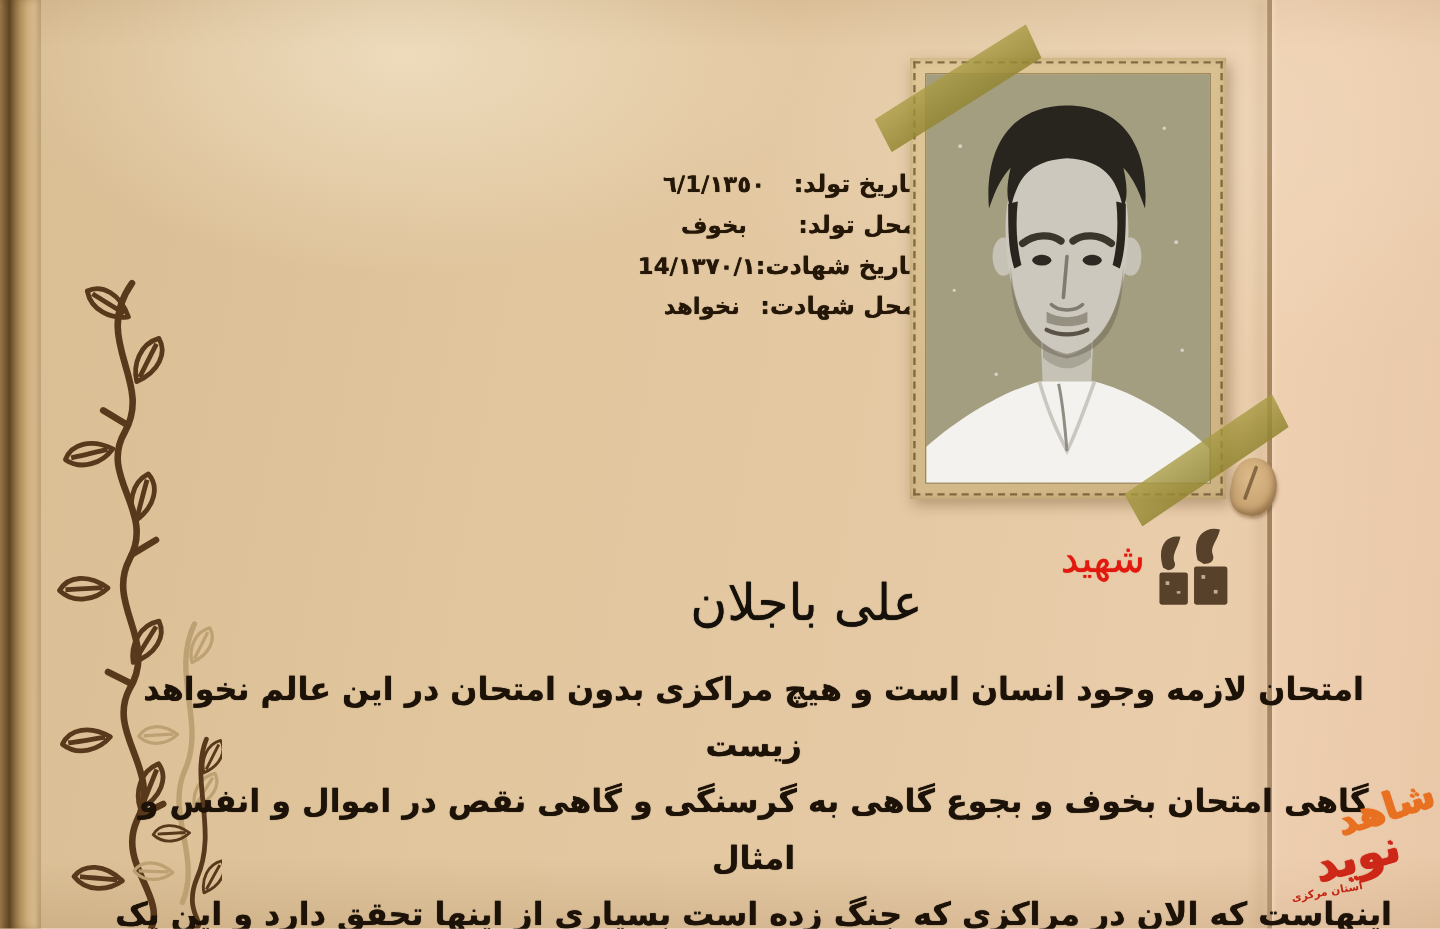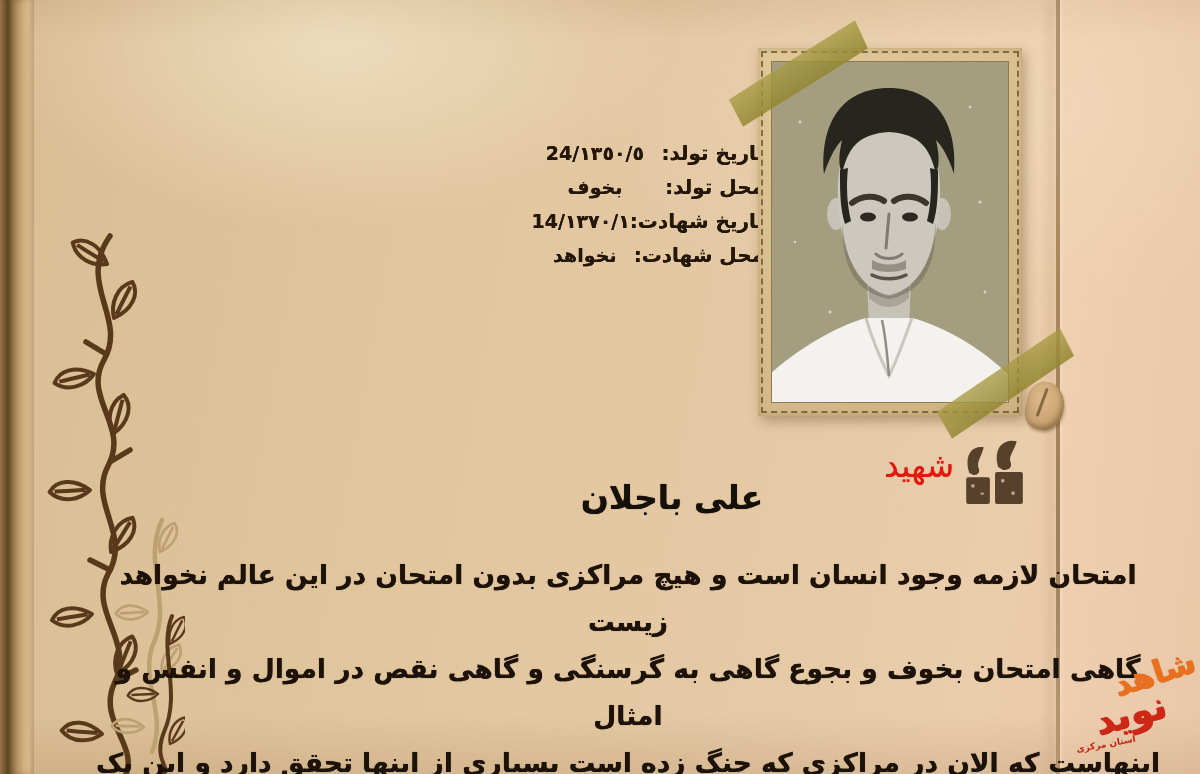--- a/index.html
+++ b/index.html
@@ -79,21 +79,21 @@
   .tape-br { left:930px; top:367px; transform:rotate(-35deg); }
 
   
   .shahid { position:absolute; left:872px; top:446px; width:94px; text-align:center;
             font-size:33px; font-weight:normal; color:#e2190e;
             text-shadow:0 0 .8px #e2190e; }
   .stamp { position:absolute; left:960px; top:436px; opacity:.93; }
 
   
   .name { position:absolute; top:478px; left:672px; transform:translateX(-50%);
-          font-size:33px; font-weight:bold; color:#15100a; white-space:nowrap;
+          font-size:42px; font-weight:normal; color:#15100a; white-space:nowrap;
           text-shadow:0 0 .8px #15100a; }
   .bio  { position:absolute; top:551px; left:628px; transform:translateX(-50%);
           width:1080px; text-align:center; font-size:26.5px; font-weight:bold;
           line-height:47px; color:#1c1208; text-shadow:0 0 .7px #1c1208; }
 
   
   .logo { position:absolute; left:1062px; top:642px; width:138px; height:130px; }
   .logo-top    { position:absolute; right:4px;  top:12px; font-size:32px; font-weight:bold;
                  color:#e87021; transform:rotate(-18deg);
                  text-shadow:0 0 1px #e87021, 1px 1px 0 #e87021; white-space:nowrap; }
@@ -152,21 +152,21 @@
     <g fill="none" stroke="#59391b" stroke-width="3.2" stroke-linejoin="round">
       <use href="#lf" transform="translate(160,422) rotate(-30) scale(0.75)"></use>
       <use href="#lf" transform="translate(148,472) rotate(-150) scale(0.75)"></use>
       <use href="#lf" transform="translate(160,522) rotate(-28) scale(0.75)"></use>
     </g>
   </svg>
 
   <div class="info">
     <div class="info-row">
       <span class="info-label">تاریخ تولد:</span>
-      <span class="info-value">١٣٥٠/٥/24</span>
+      <span class="info-value">١٣٥٠/1/٦</span>
     </div>
     <div class="info-row">
       <span class="info-label">محل تولد:</span>
       <span class="info-value">بخوف</span>
     </div>
     <div class="info-row">
       <span class="info-label">تاریخ شهادت:</span>
       <span class="info-value">١٣٧٠/١/14</span>
     </div>
     <div class="info-row">

